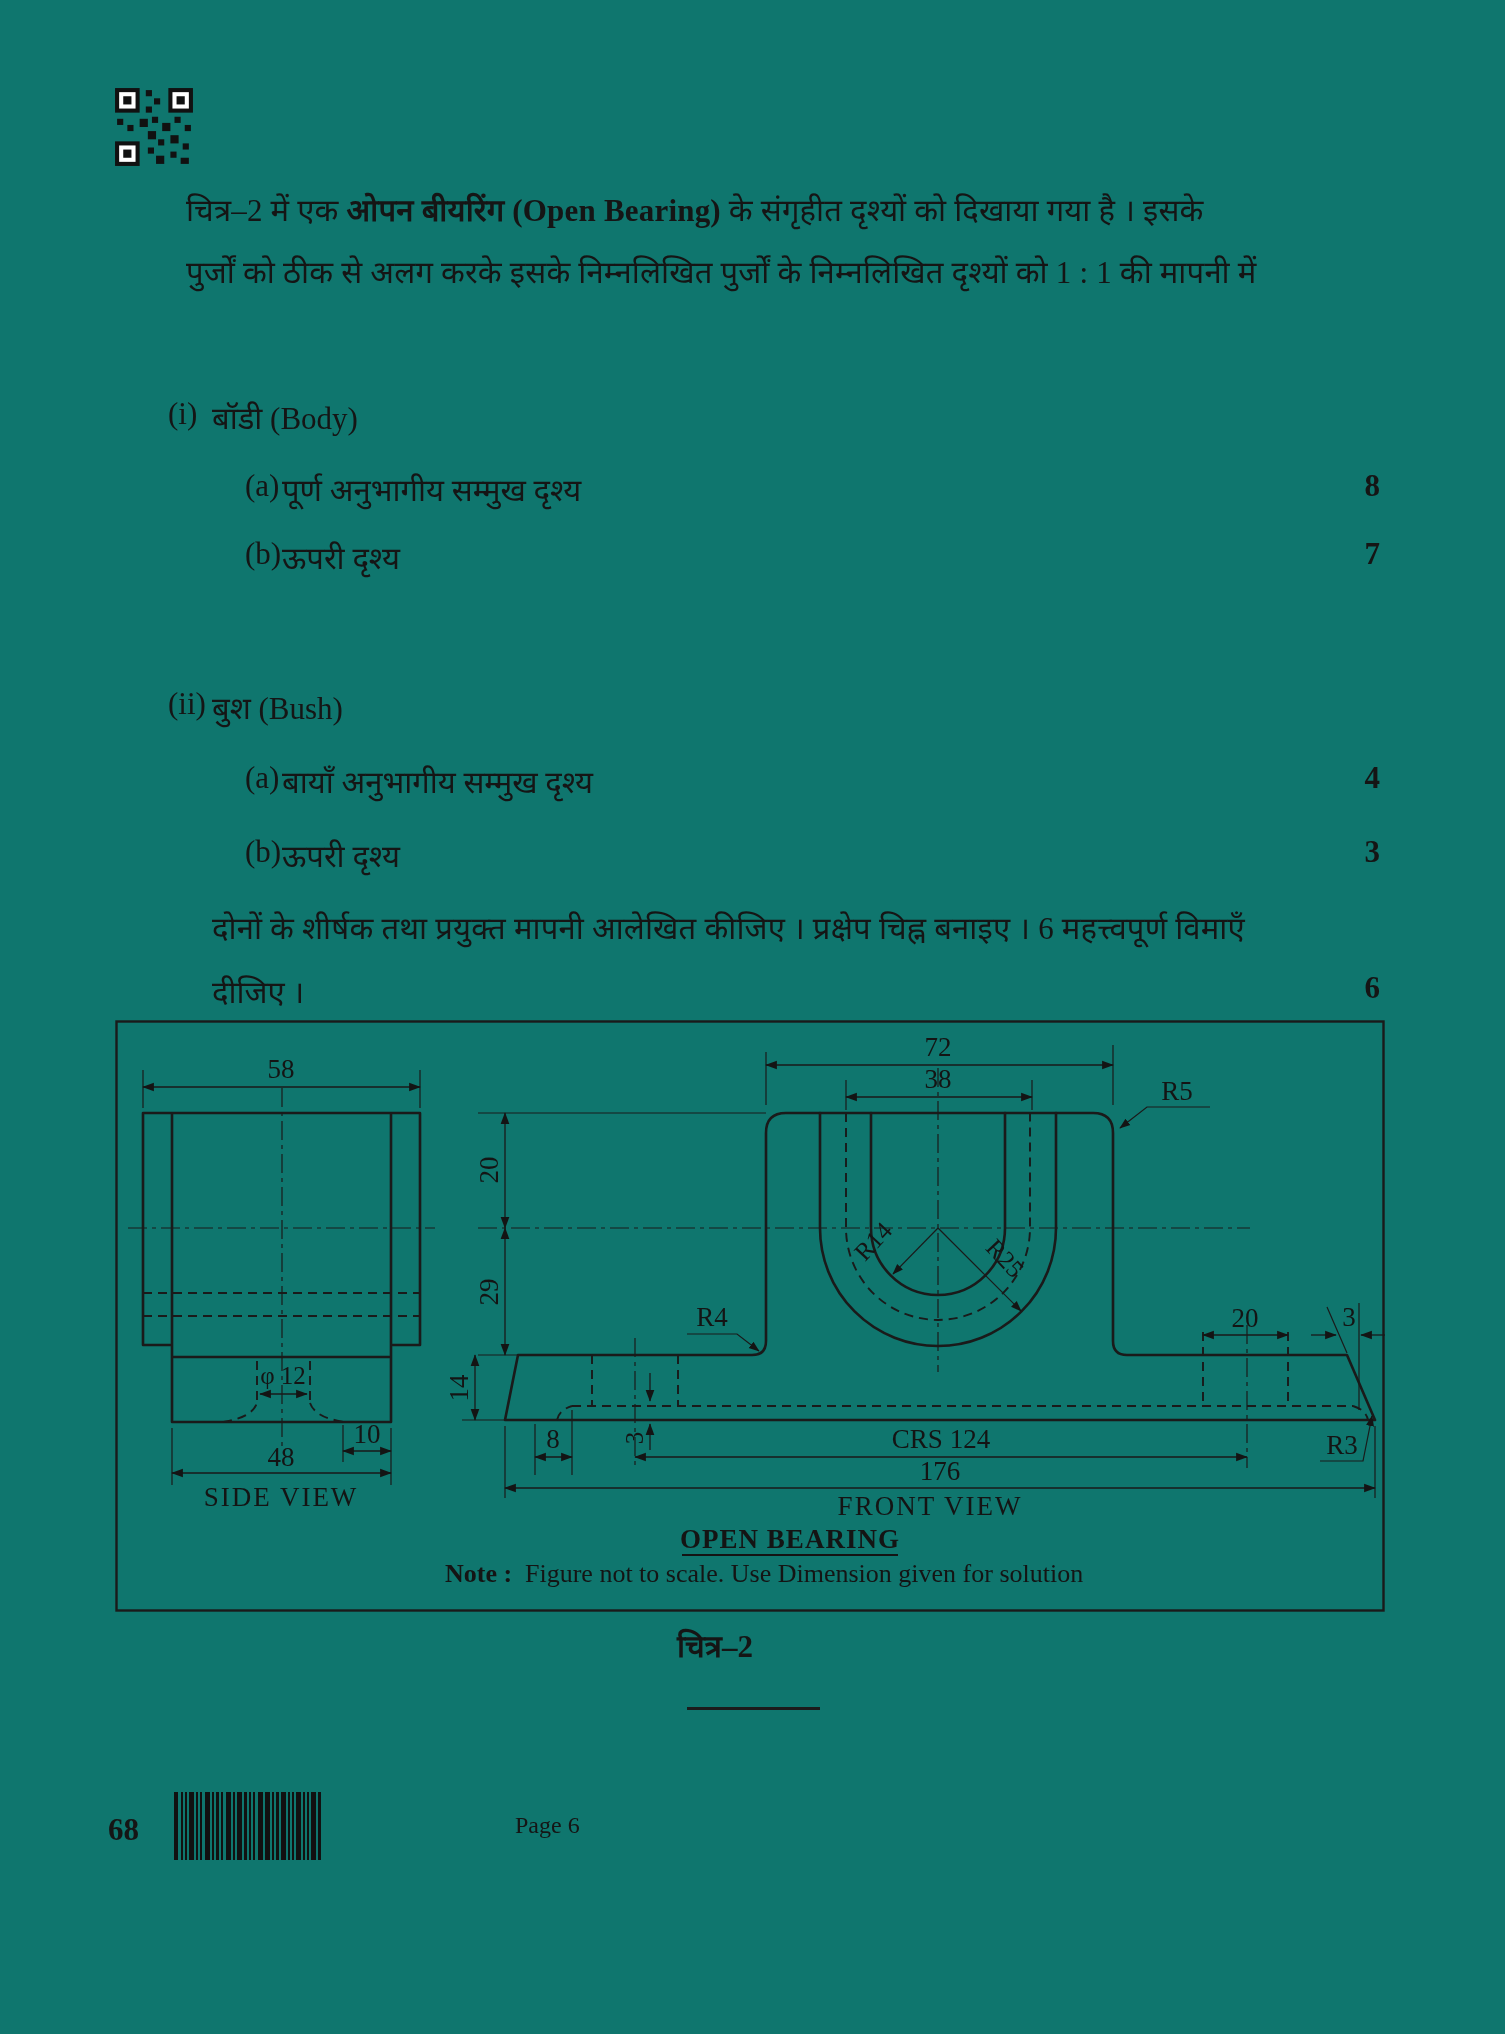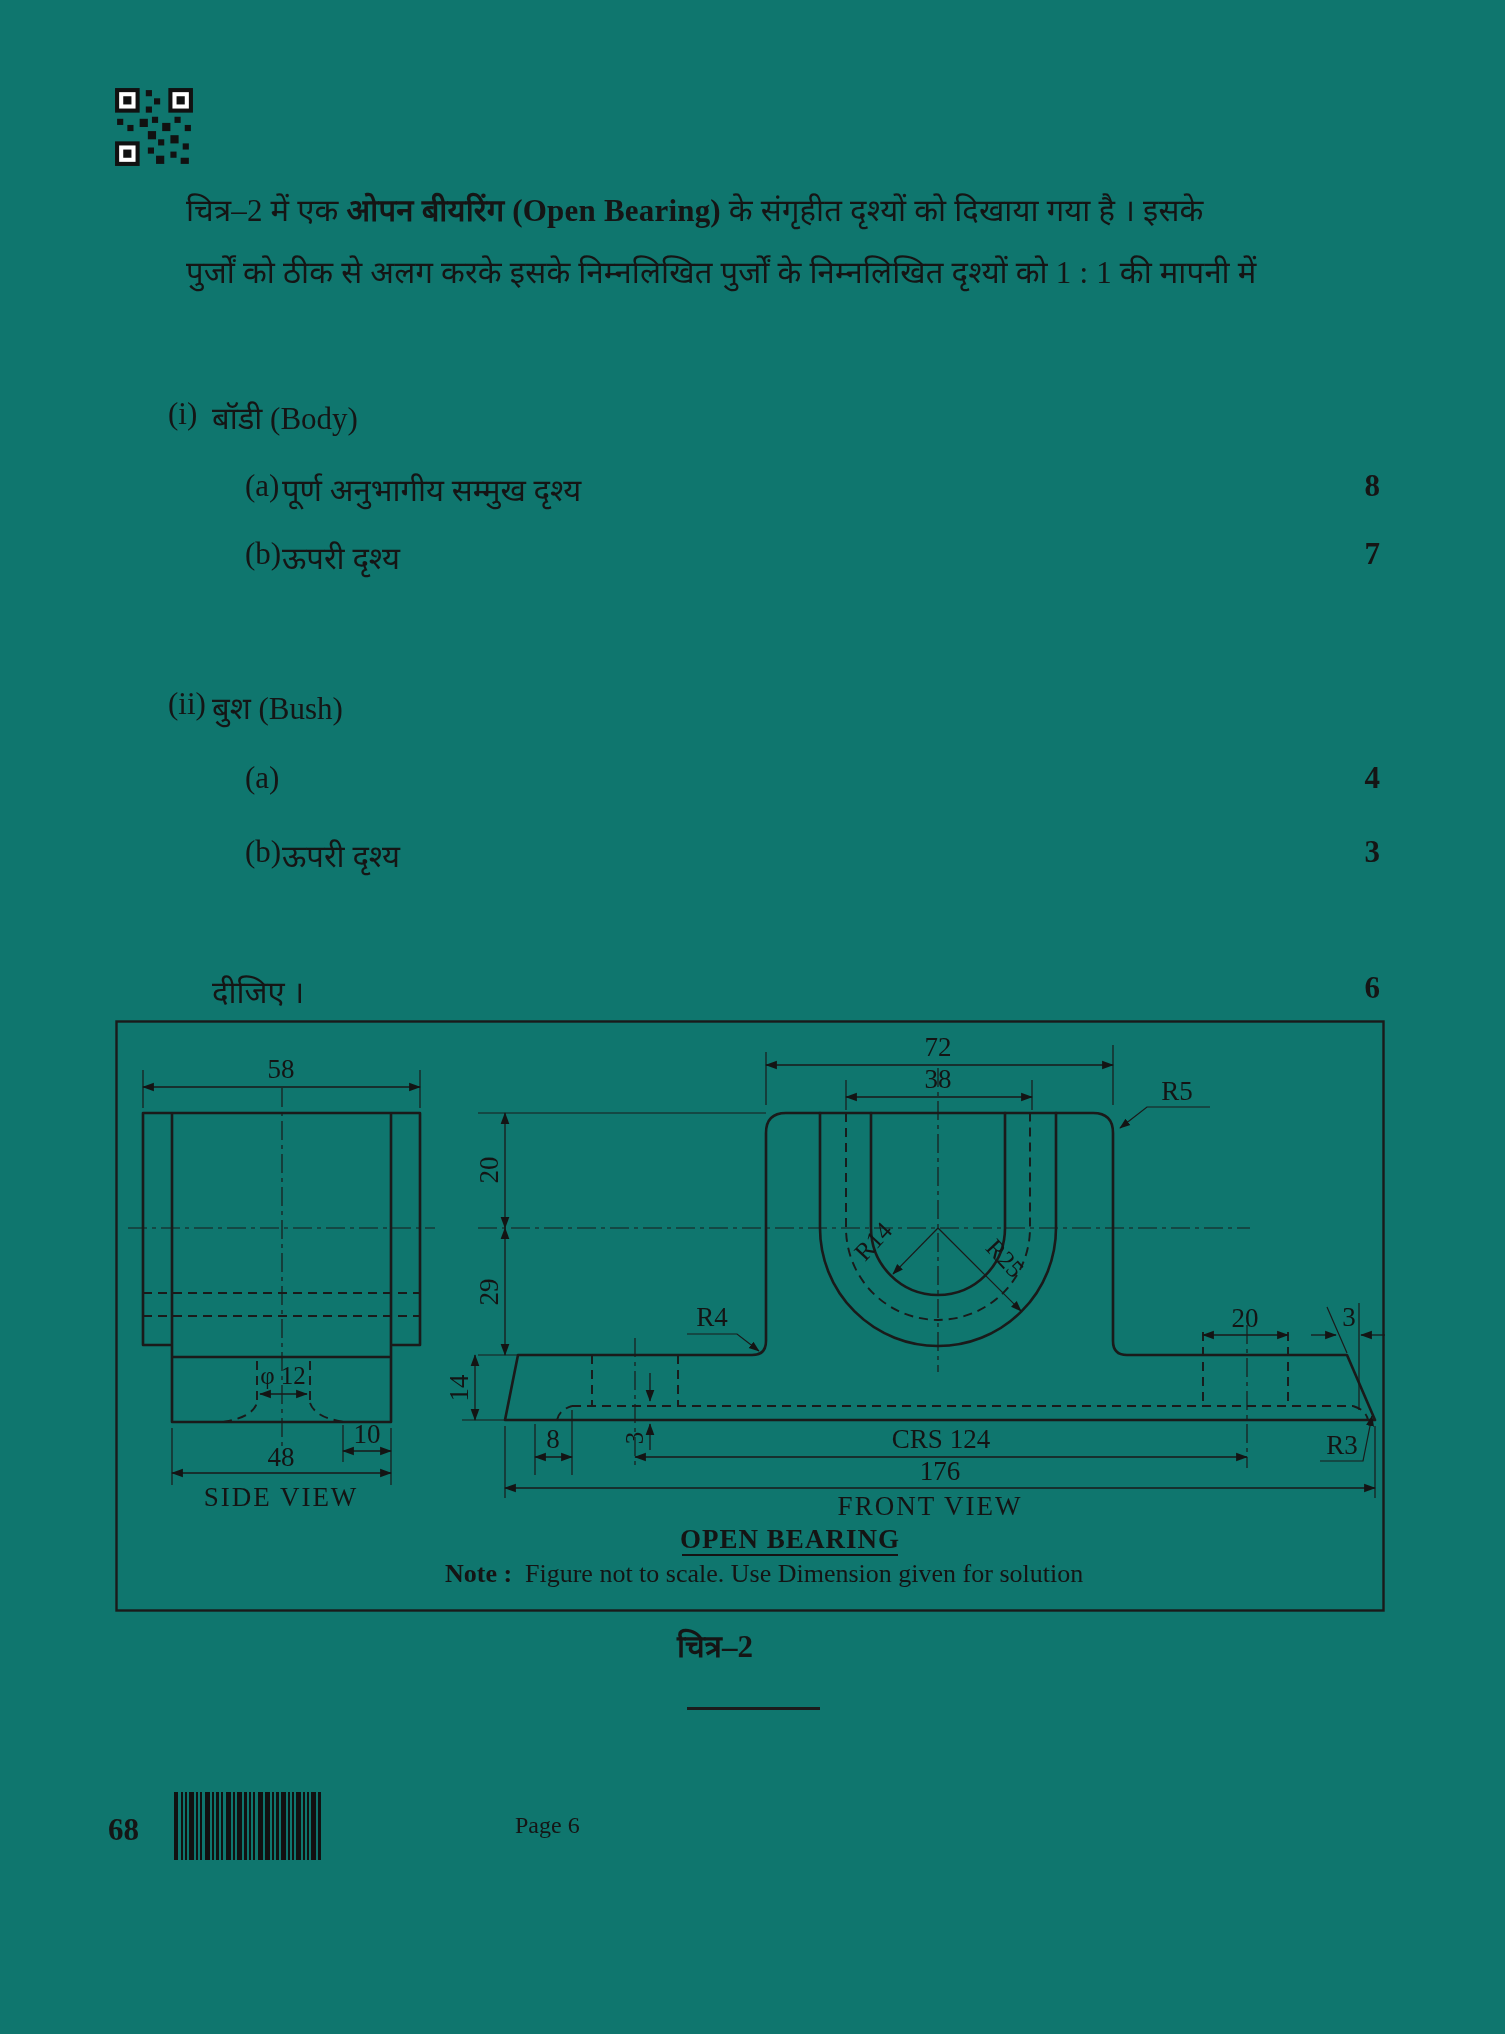--- a/index.html
+++ b/index.html
@@ -89,30 +89,32 @@
     <span class="gap"></span>
     <span class="mark">7</span>
   </div>
 
   <div class="row" style="left:168px;top:686px">
     <span class="num">(ii)</span>
     <span>बुश (Bush)</span>
   </div>
   <div class="subrow" style="top:760px">
     <span class="num">(a)</span>
+    <span>बायाँ अनुभागीय सम्मुख दृश्य</span>
     <span class="gap"></span>
     <span class="mark">4</span>
   </div>
   <div class="subrow" style="top:834px">
     <span class="num">(b)</span>
     <span>ऊपरी दृश्य</span>
     <span class="gap"></span>
     <span class="mark">3</span>
   </div>
 
+  <div class="hline" style="left:212px;top:906px">दोनों के शीर्षक तथा प्रयुक्त मापनी आलेखित कीजिए । प्रक्षेप चिह्न बनाइए । 6 महत्त्वपूर्ण विमाएँ</div>
   <div class="row" style="left:212px;top:970px;width:1168px">
     <span>दीजिए ।</span>
     <span style="flex:1 1 auto"></span>
     <span class="mark">6</span>
   </div>
 
   <svg style="position:absolute;left:115px;top:1020px" width="1270" height="592" viewBox="0 0 1270 592">
     <defs>
       <marker id="ar" viewBox="0 0 10 10" refX="9.3" refY="5" markerWidth="9" markerHeight="9" orient="auto-start-reverse">
         <path d="M0 1.3 L10 5 L0 8.7 z" fill="#141414"></path>

